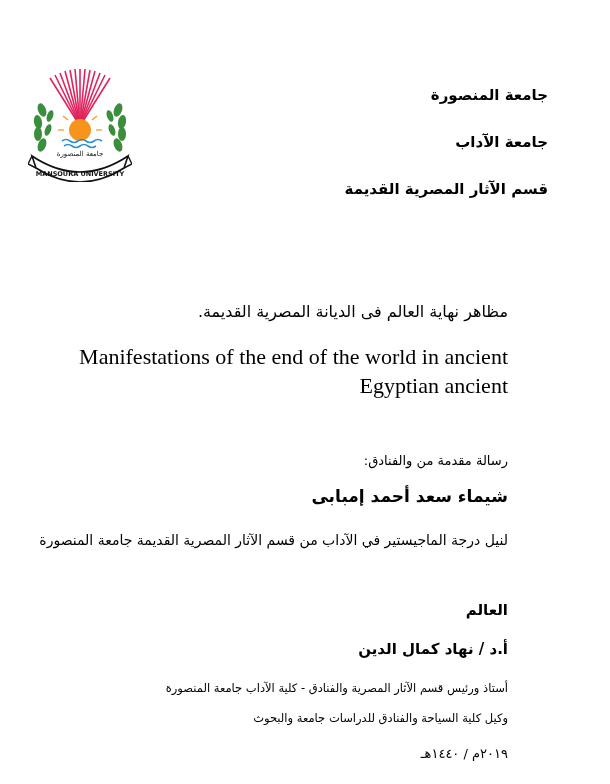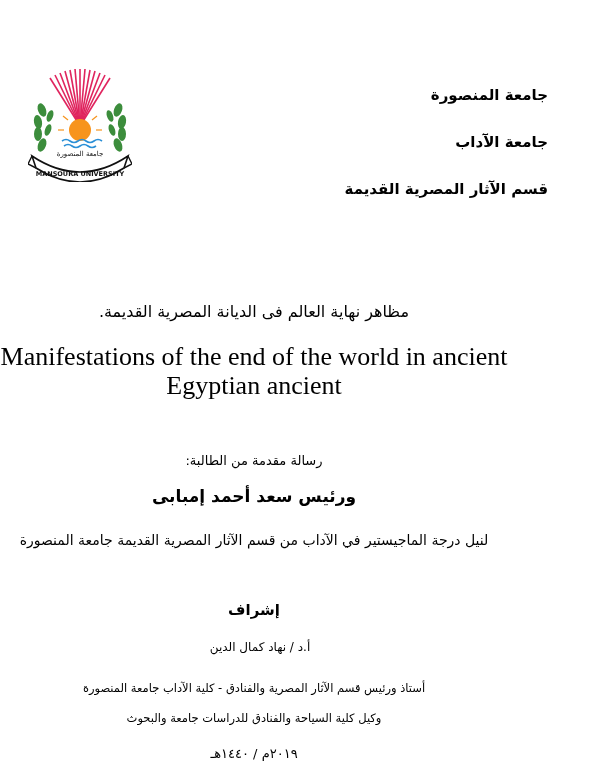--- a/index.html
+++ b/index.html
@@ -1,21 +1,21 @@
 <!DOCTYPE html>
 <html><head>
   <meta charset="utf-8">
   <style>
     html, body { margin:0; padding:0; background:#ffffff; }
     body { width:610px; height:784px; position:relative; overflow:hidden; font-family:"DejaVu Sans", sans-serif; color:#000; }
     .abs { position:absolute; }
     .ar { direction:rtl; font-family:"DejaVu Sans", sans-serif; white-space:nowrap; }
     .header-line { right:62px; font-weight:bold; font-size:15px; }
-    .center { left:0; width:508px; text-align:center; }
-    .en { font-family:"Liberation Serif", "DejaVu Serif", serif; font-size:26px; line-height:29px; }
+    .center { left:0; width:508px; text-align:right; }
+    .en { font-family:"Liberation Serif", "DejaVu Serif", serif; font-size:22px; line-height:29px; }
     .logo { left:28px; top:64px; width:104px; height:118px; }
   </style>
 </head>
 <body>
 
 <div class="abs logo">
   <svg width="104" height="118" viewBox="0 0 104 118">
 
     <g stroke="#e0245e" stroke-width="1.6">
       <line x1="52" y1="62" x2="22" y2="14"></line>
@@ -73,22 +73,22 @@
 </div>
 
 <div class="abs ar header-line" style="top:86px;">جامعة المنصورة</div>
 <div class="abs ar header-line" style="top:133px;">جامعة الآداب</div>
 <div class="abs ar header-line" style="top:180px;text-align:center;">قسم الآثار المصرية القديمة</div>
 
 <div class="abs ar center" style="top:302px; font-size:16px;">مظاهر نهاية العالم فى الديانة المصرية القديمة.</div>
 <div class="abs center en" style="top:342px;">Manifestations of the end of the world in ancient</div>
 <div class="abs center en" style="top:371px;">Egyptian ancient</div>
 
-<div class="abs ar center" style="top:453px; font-size:13px;">رسالة مقدمة من الطالبة:</div>
-<div class="abs ar center" style="top:486px; font-size:17px; font-weight:bold;">ورئيس سعد أحمد إمبابى</div>
+<div class="abs ar center" style="top:453px; font-size:13px;">رسالة مقدمة من والفنادق:</div>
+<div class="abs ar center" style="top:486px; font-size:17px; font-weight:bold;">شيماء سعد أحمد إمبابى</div>
 <div class="abs ar center" style="top:532px; font-size:14px;">لنيل درجة الماجيستير في الآداب من قسم الآثار المصرية القديمة جامعة المنصورة</div>
 
-<div class="abs ar center" style="top:601px; font-size:15px; font-weight:bold;">إشراف</div>
-<div class="abs ar center" style="top:640px; font-size:12px; font-weight:normal;padding-left:6px;">أ.د /  نهاد كمال الدين</div>
+<div class="abs ar center" style="top:601px; font-size:15px; font-weight:bold;">العالم</div>
+<div class="abs ar center" style="top:640px; font-size:15px; font-weight:bold;">أ.د /  نهاد كمال الدين</div>
 <div class="abs ar center" style="top:681px; font-size:11.5px;">أستاذ  ورئيس قسم الآثار المصرية والفنادق  - كلية الآداب جامعة المنصورة</div>
 <div class="abs ar center" style="top:711px; font-size:11.5px;">وكيل كلية السياحة والفنادق للدراسات جامعة والبحوث</div>
 
 <div class="abs ar center" style="top:746px; font-size:13px; font-weight:normal;">٢٠١٩م / ١٤٤٠هـ</div>
 
 </body></html>

